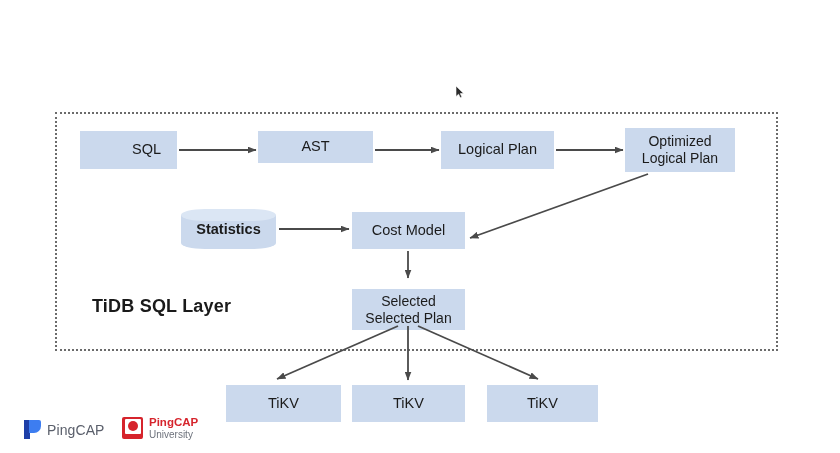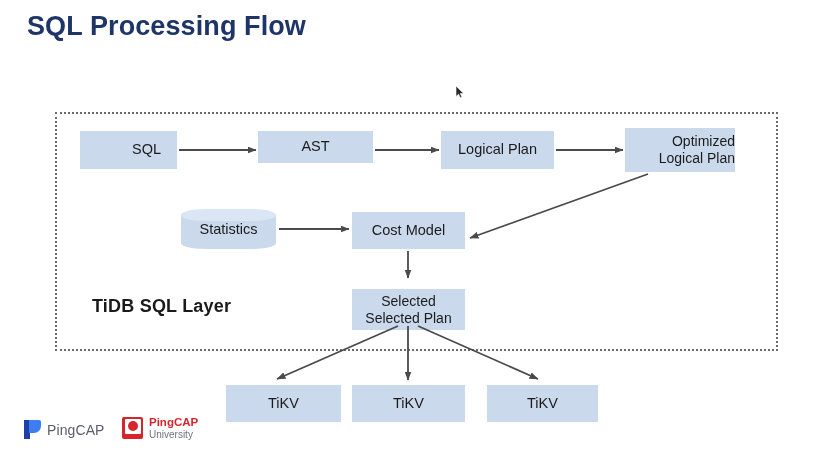--- a/index.html
+++ b/index.html
@@ -104,20 +104,21 @@
     background: #cbd9ed;
     border-radius: 50% / 100%;
   }
   #node-statistics .node-label {
     position: absolute;
     left: 0; top: 0;
     width: 95px; height: 40px;
     display: flex; align-items: center; justify-content: center;
     font-size: 14.5px;
     color: #1b1b1b;
+    font-weight: bold;
   }
 
   
   #arrow-layer {
     position: absolute;
     left: 0; top: 0;
     width: 840px; height: 453px;
     pointer-events: none;
   }
 
@@ -215,39 +216,38 @@
   #logo-pingcap-university .w-bottom {
     font-size: 10px;
     color: #6d727c;
   }
 </style>
 </head>
 <body>
 
 <div id="slide">
 
-  <div id="slide-title">SQL Processing Flow</div>
 
   <div id="layer-boundary"></div>
 
   <div id="layer-label">TiDB SQL Layer</div>
 
   <div class="node" id="node-sql" style="left:80px; top:131px; width:97px; height:38px;padding-left:36px;">
     <span class="node-label">SQL</span>
   </div>
 
   <div class="node" id="node-ast" style="left:258px; top:131px; width:115px; height:32px;">
     <span class="node-label">AST</span>
   </div>
 
   <div class="node" id="node-logical-plan" style="left:441px; top:131px; width:113px; height:38px;">
     <span class="node-label">Logical Plan</span>
   </div>
 
-  <div class="node two-line" id="node-optimized-logical-plan" style="left:625px; top:128px; width:110px; height:44px; flex-direction:column;align-items:flex-end;">
+  <div class="node two-line" id="node-optimized-logical-plan" style="left:625px; top:128px; width:110px; height:44px; flex-direction:column;">
     <span class="node-label">Optimized</span>
     <span class="node-label">Logical Plan</span>
   </div>
 
   <div id="node-statistics">
     <div class="cyl-body"></div>
     <div class="cyl-bottom"></div>
     <div class="cyl-top"></div>
     <span class="node-label">Statistics</span>
   </div>

